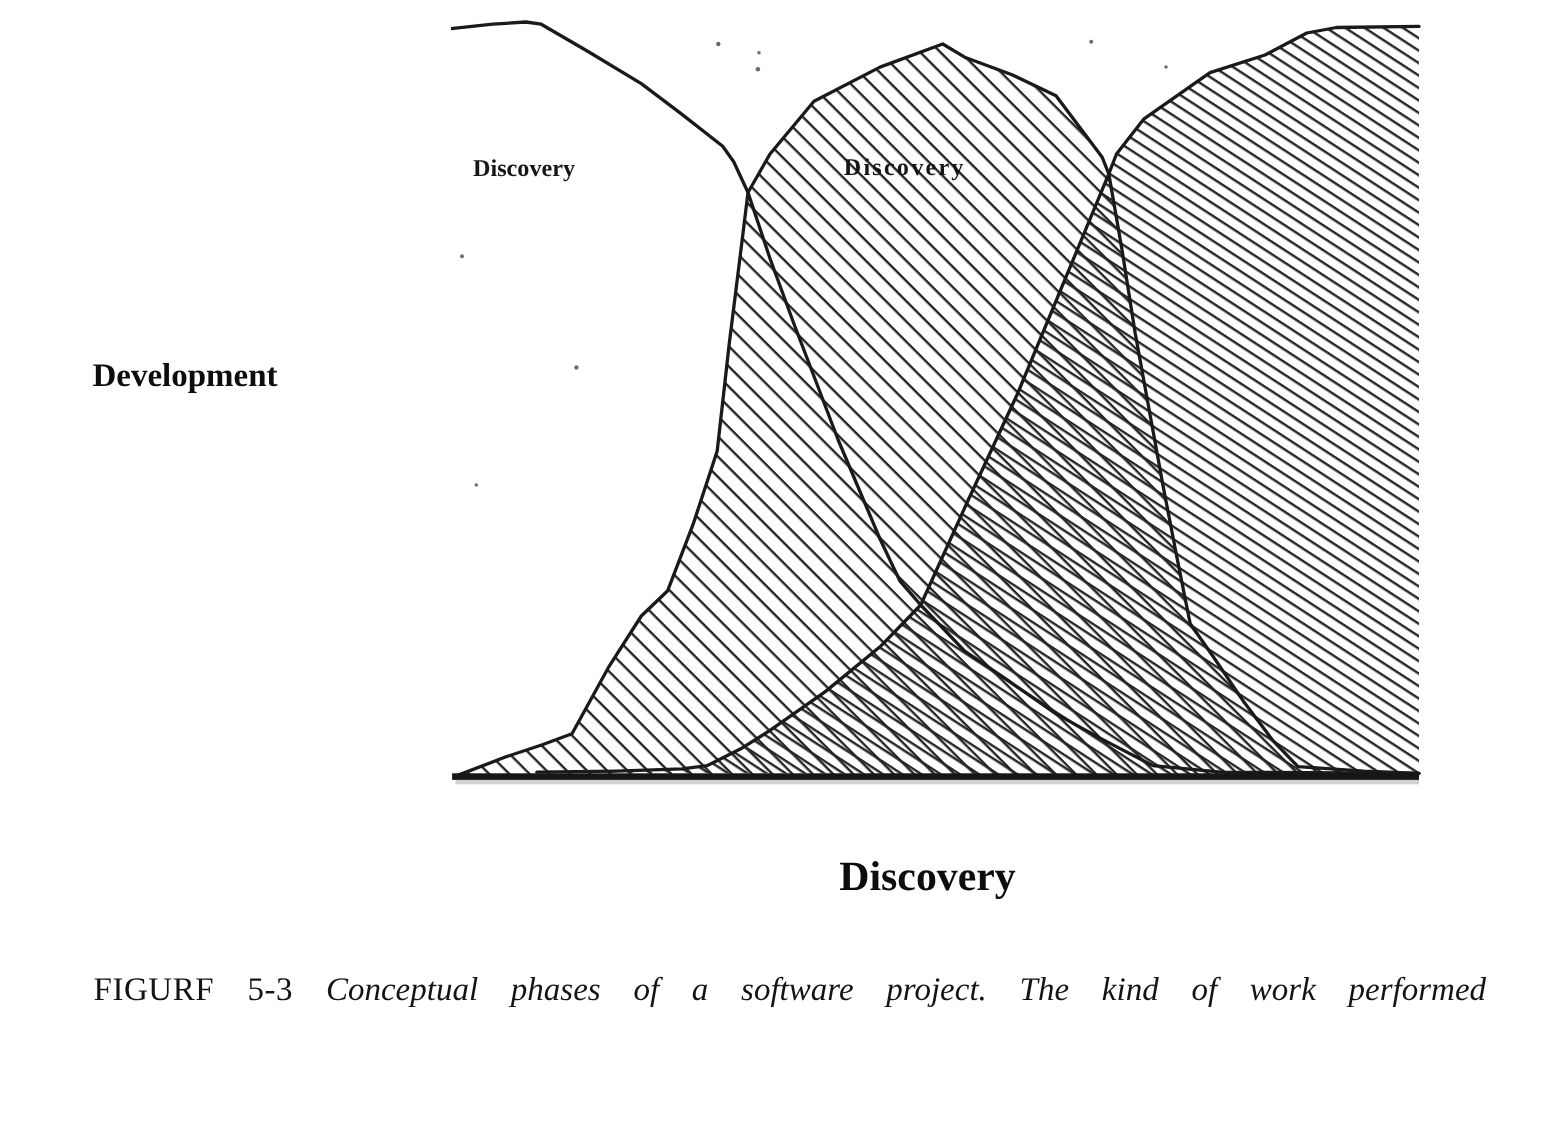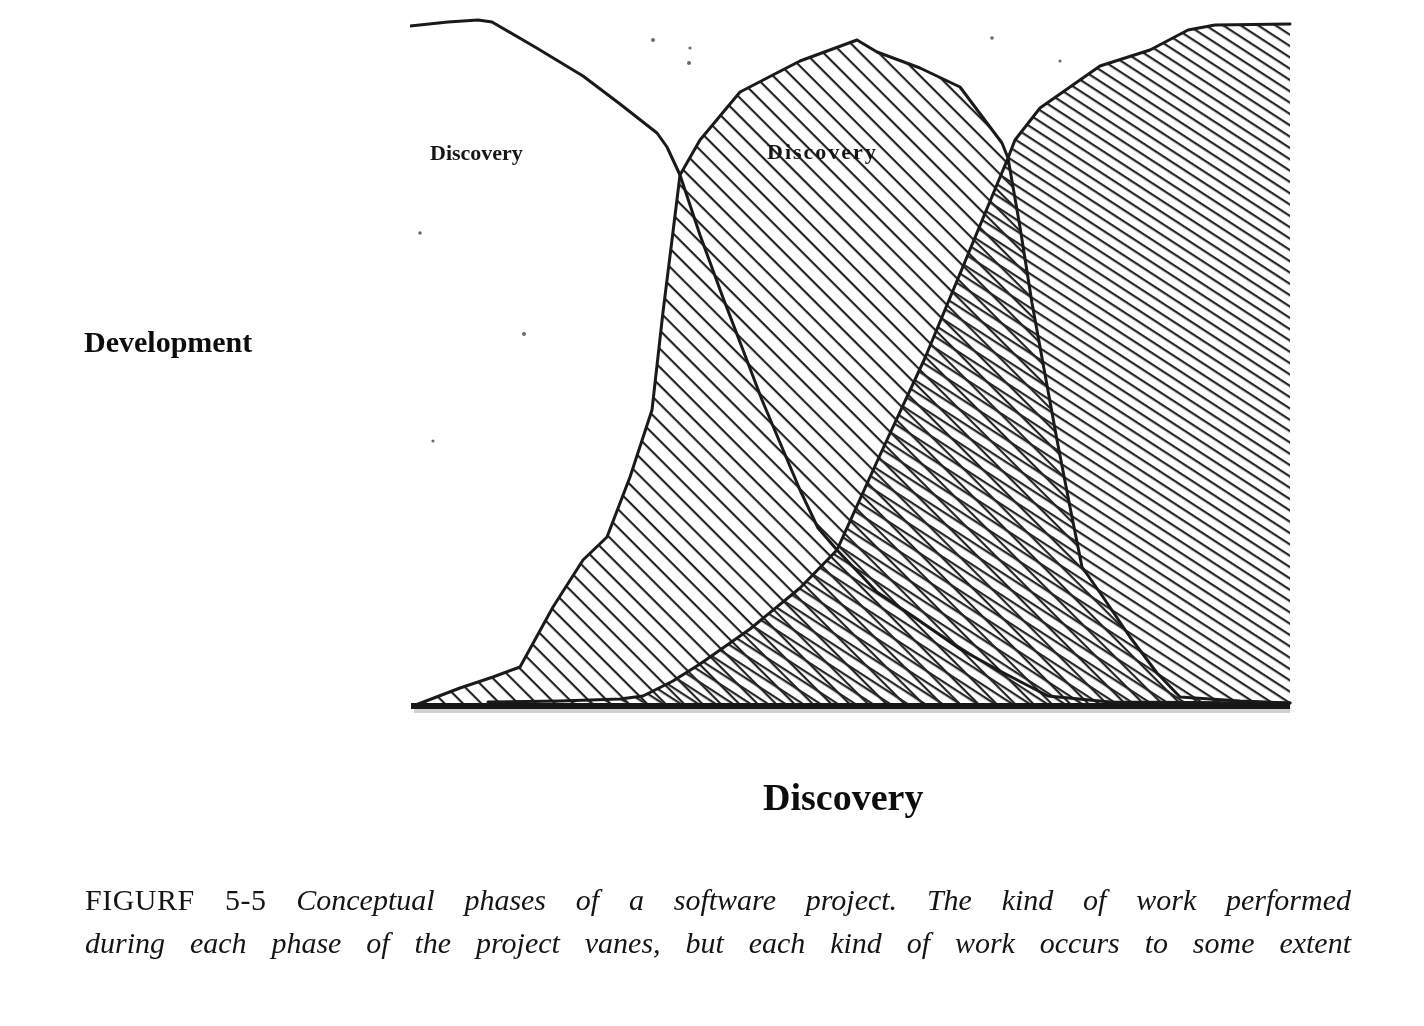--- a/index.html
+++ b/index.html
@@ -58,17 +58,16 @@
 
   <div class="region-label" id="lbl-discovery">Discovery</div>
   <div class="region-label" id="lbl-invention">Discovery</div>
 
   <div class="y-axis-label">
     <div>Development</div>
   </div>
   <div class="x-axis-label">Discovery</div>
 
   <div class="caption">
-    <div class="cap-line cap-justify"><span class="fig-number">FIGURF 5-5</span> <span>Conceptual phases of a software project. The kind of work performed</span></div>
-    <div class="cap-line cap-justify">during each phase of the project vanes, but each kind of work occurs to some extent</div>
+    <div class="cap-line cap-justify"><span class="fig-number">FIGURF 5-3</span> <span>Conceptual phases of a software project. The kind of work performed</span></div>
   </div>
 
 </div>
 
 </body></html>

